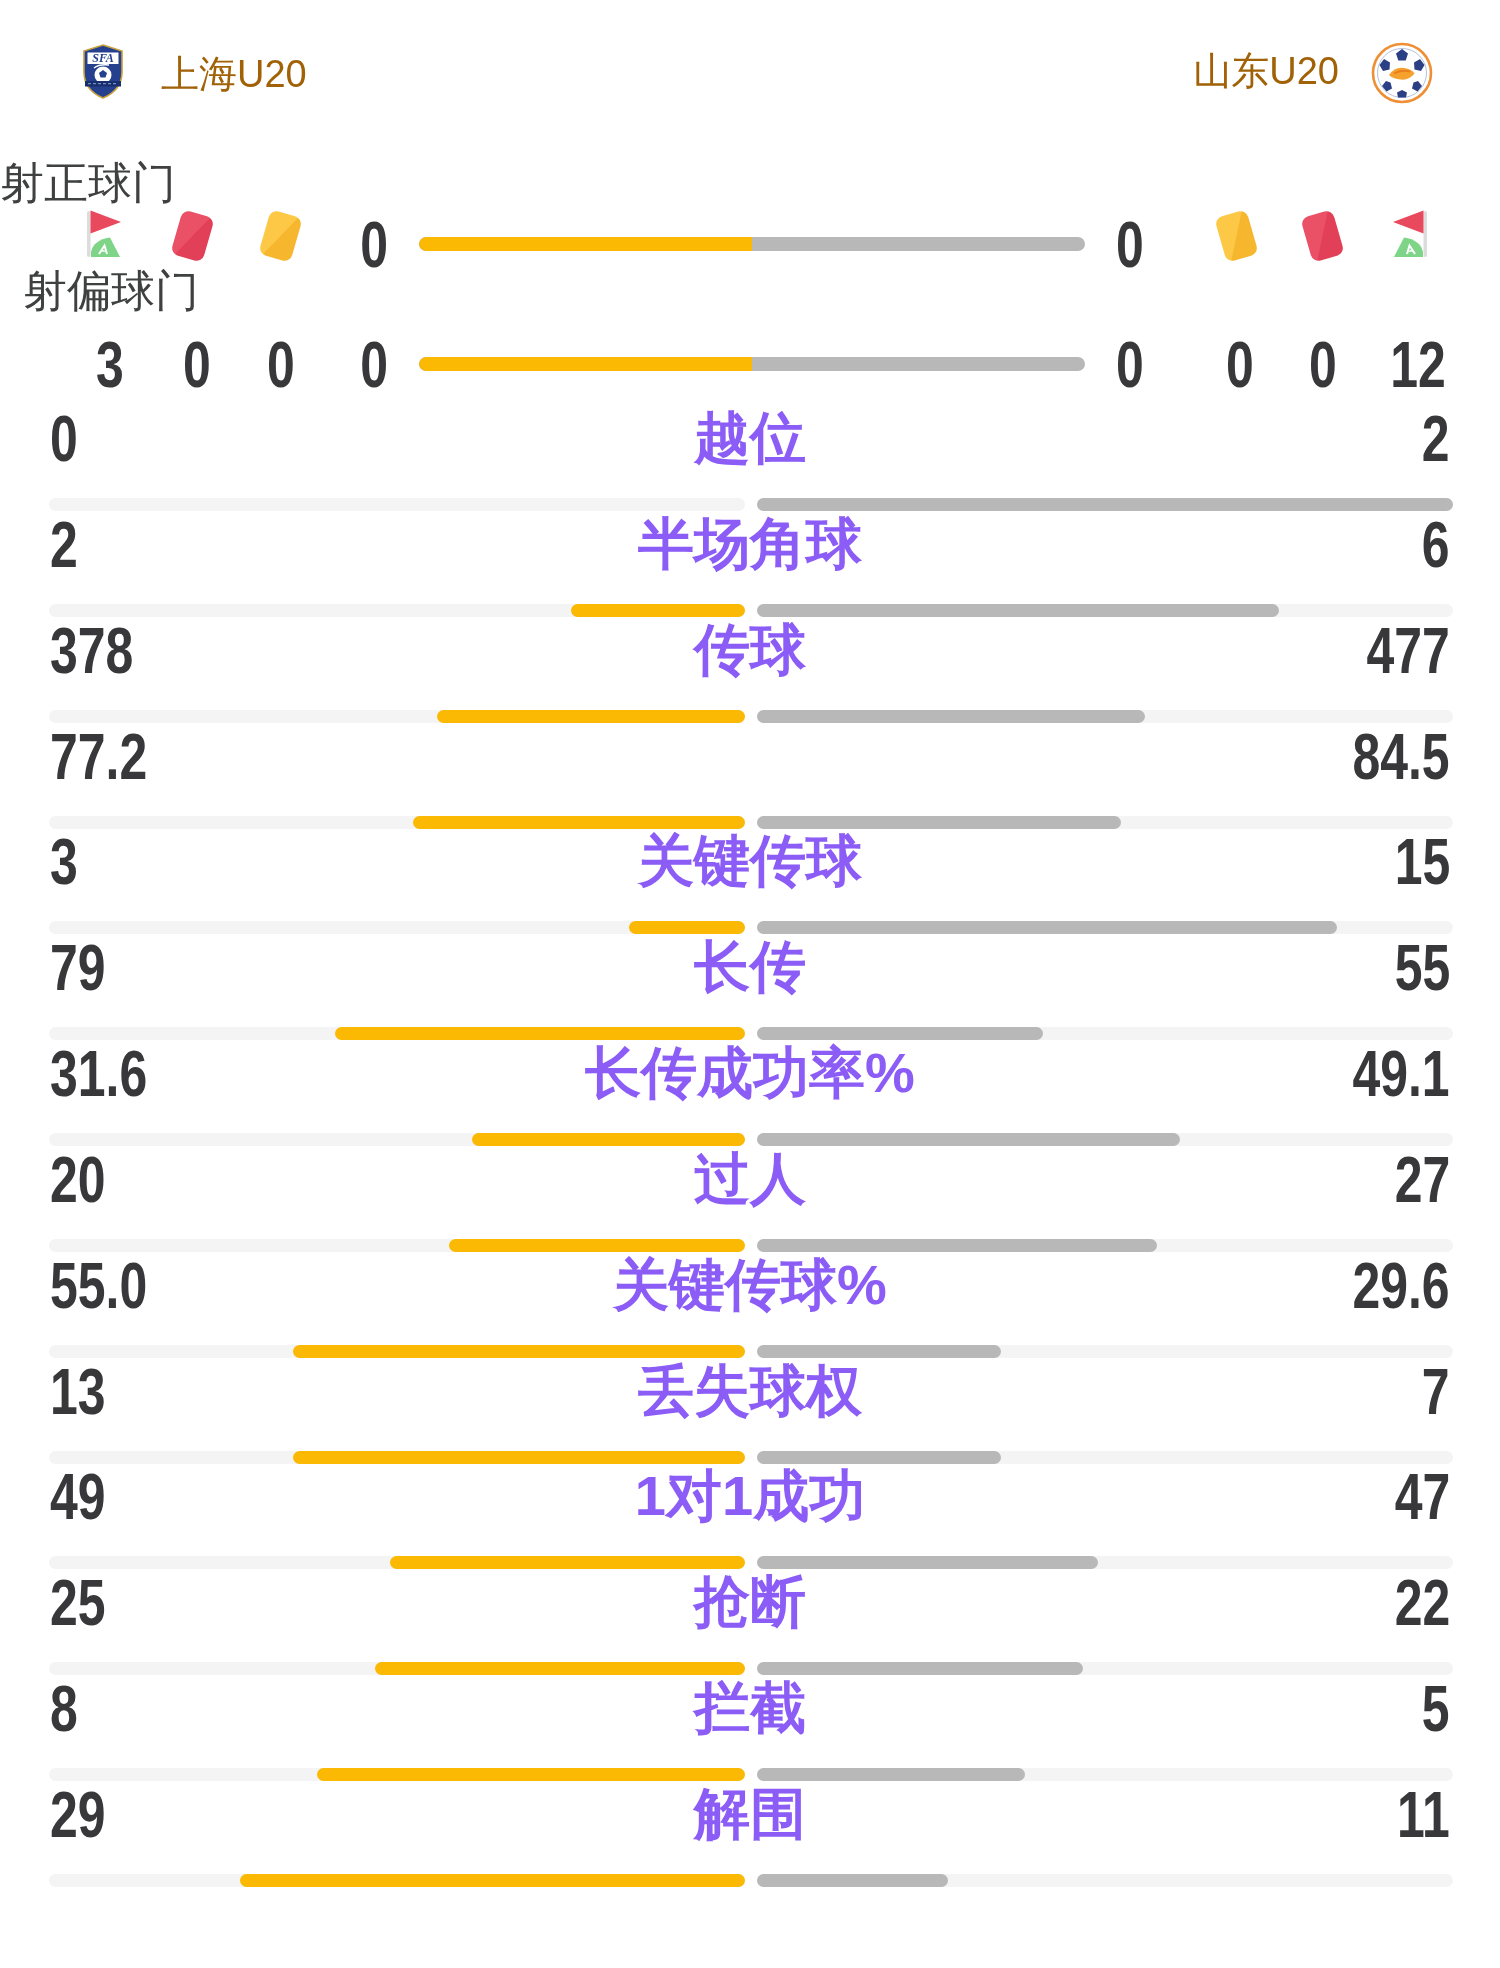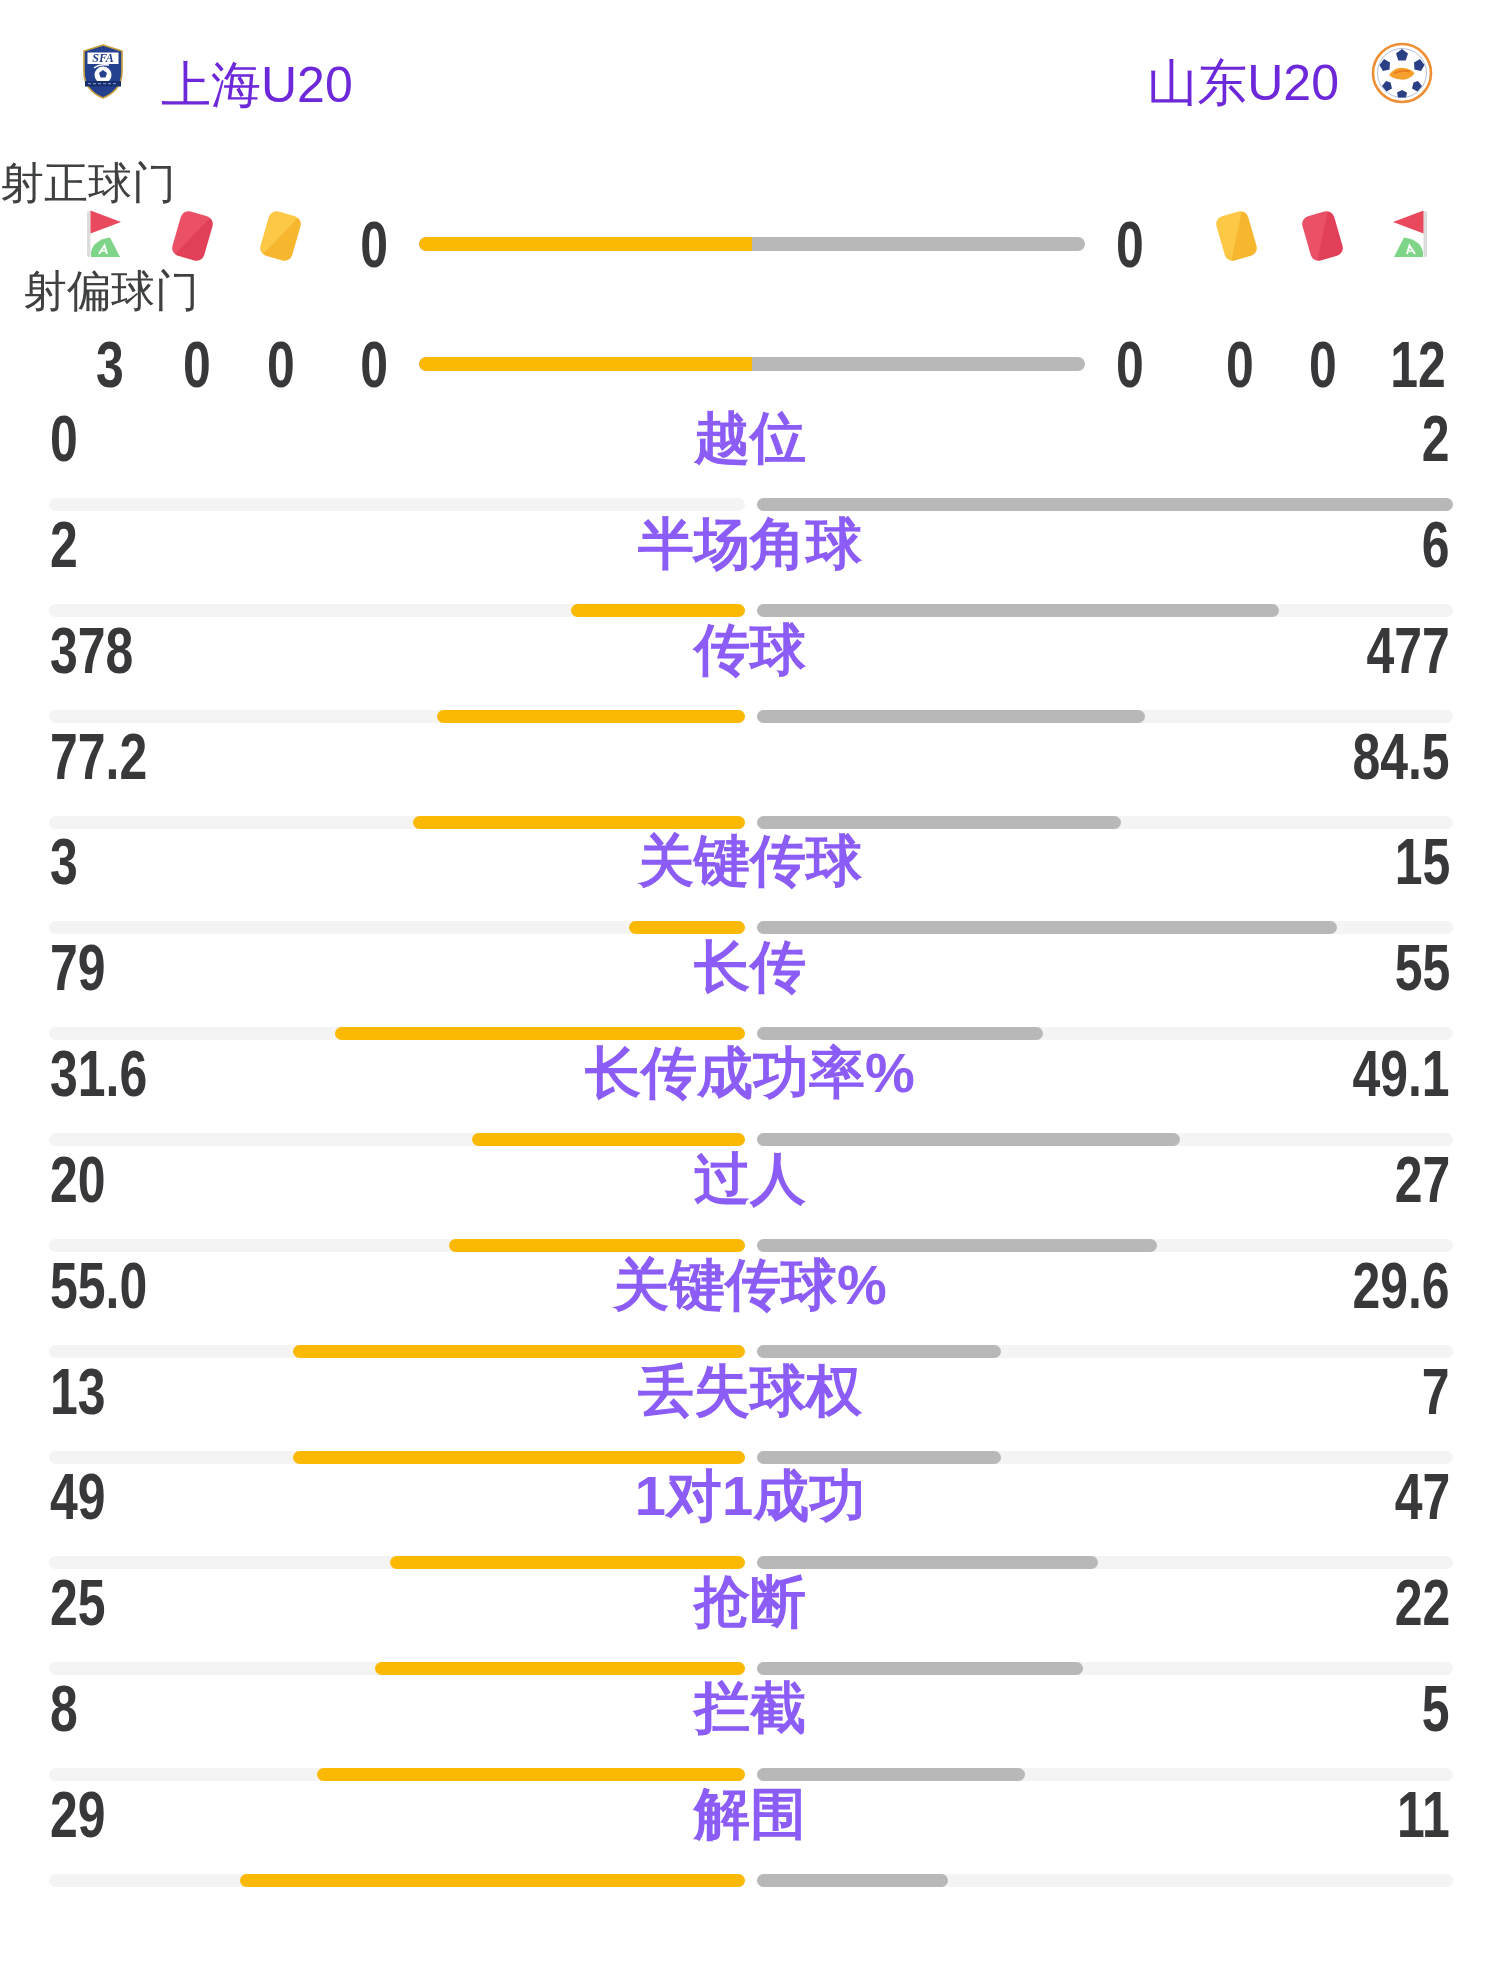--- a/index.html
+++ b/index.html
@@ -1,23 +1,23 @@
 <!DOCTYPE html>
 <html><head>
 <meta charset="utf-8">
 <style>
   * { margin:0; padding:0; box-sizing:border-box; }
   html,body { background:#ffffff; }
   body { font-family:"Liberation Sans","DejaVu Sans",sans-serif; }
   #app { position:relative; width:1500px; height:1968px; background:#ffffff; overflow:hidden; }
 
   
-  .team-home { position:absolute; left:81px; top:44px; display:flex; }
+  .team-home { position:absolute; left:81px; top:44px; display:flex; align-items:center; }
   .team-away { position:absolute; right:67px; top:42px; display:flex; align-items:flex-start; }
-  .team-name { font-size:50px; line-height:58px; font-weight:400; color:#6d28d9;margin-top:12px; }
+  .team-name { font-size:38px; line-height:58px; font-weight:400; color:#a16207; }
   .team-home .team-name { margin-left:36px; }
   .team-away .team-name { margin-right:32px; }
 
   
   .shot-title { position:absolute; left:0; right:0; font-size:44px; line-height:56px; font-weight:500; color:#3f4040; }
   #shot-title-0 { top:155px; }
   #shot-title-1 { top:263px;margin-left:23px; }
   .shot-bar { position:absolute; left:419px; width:666px; height:14px; border-radius:7px; background:#b8b8b8; overflow:hidden; }
   #shot-bar-0 { top:237px; }
   #shot-bar-1 { top:357px; }

